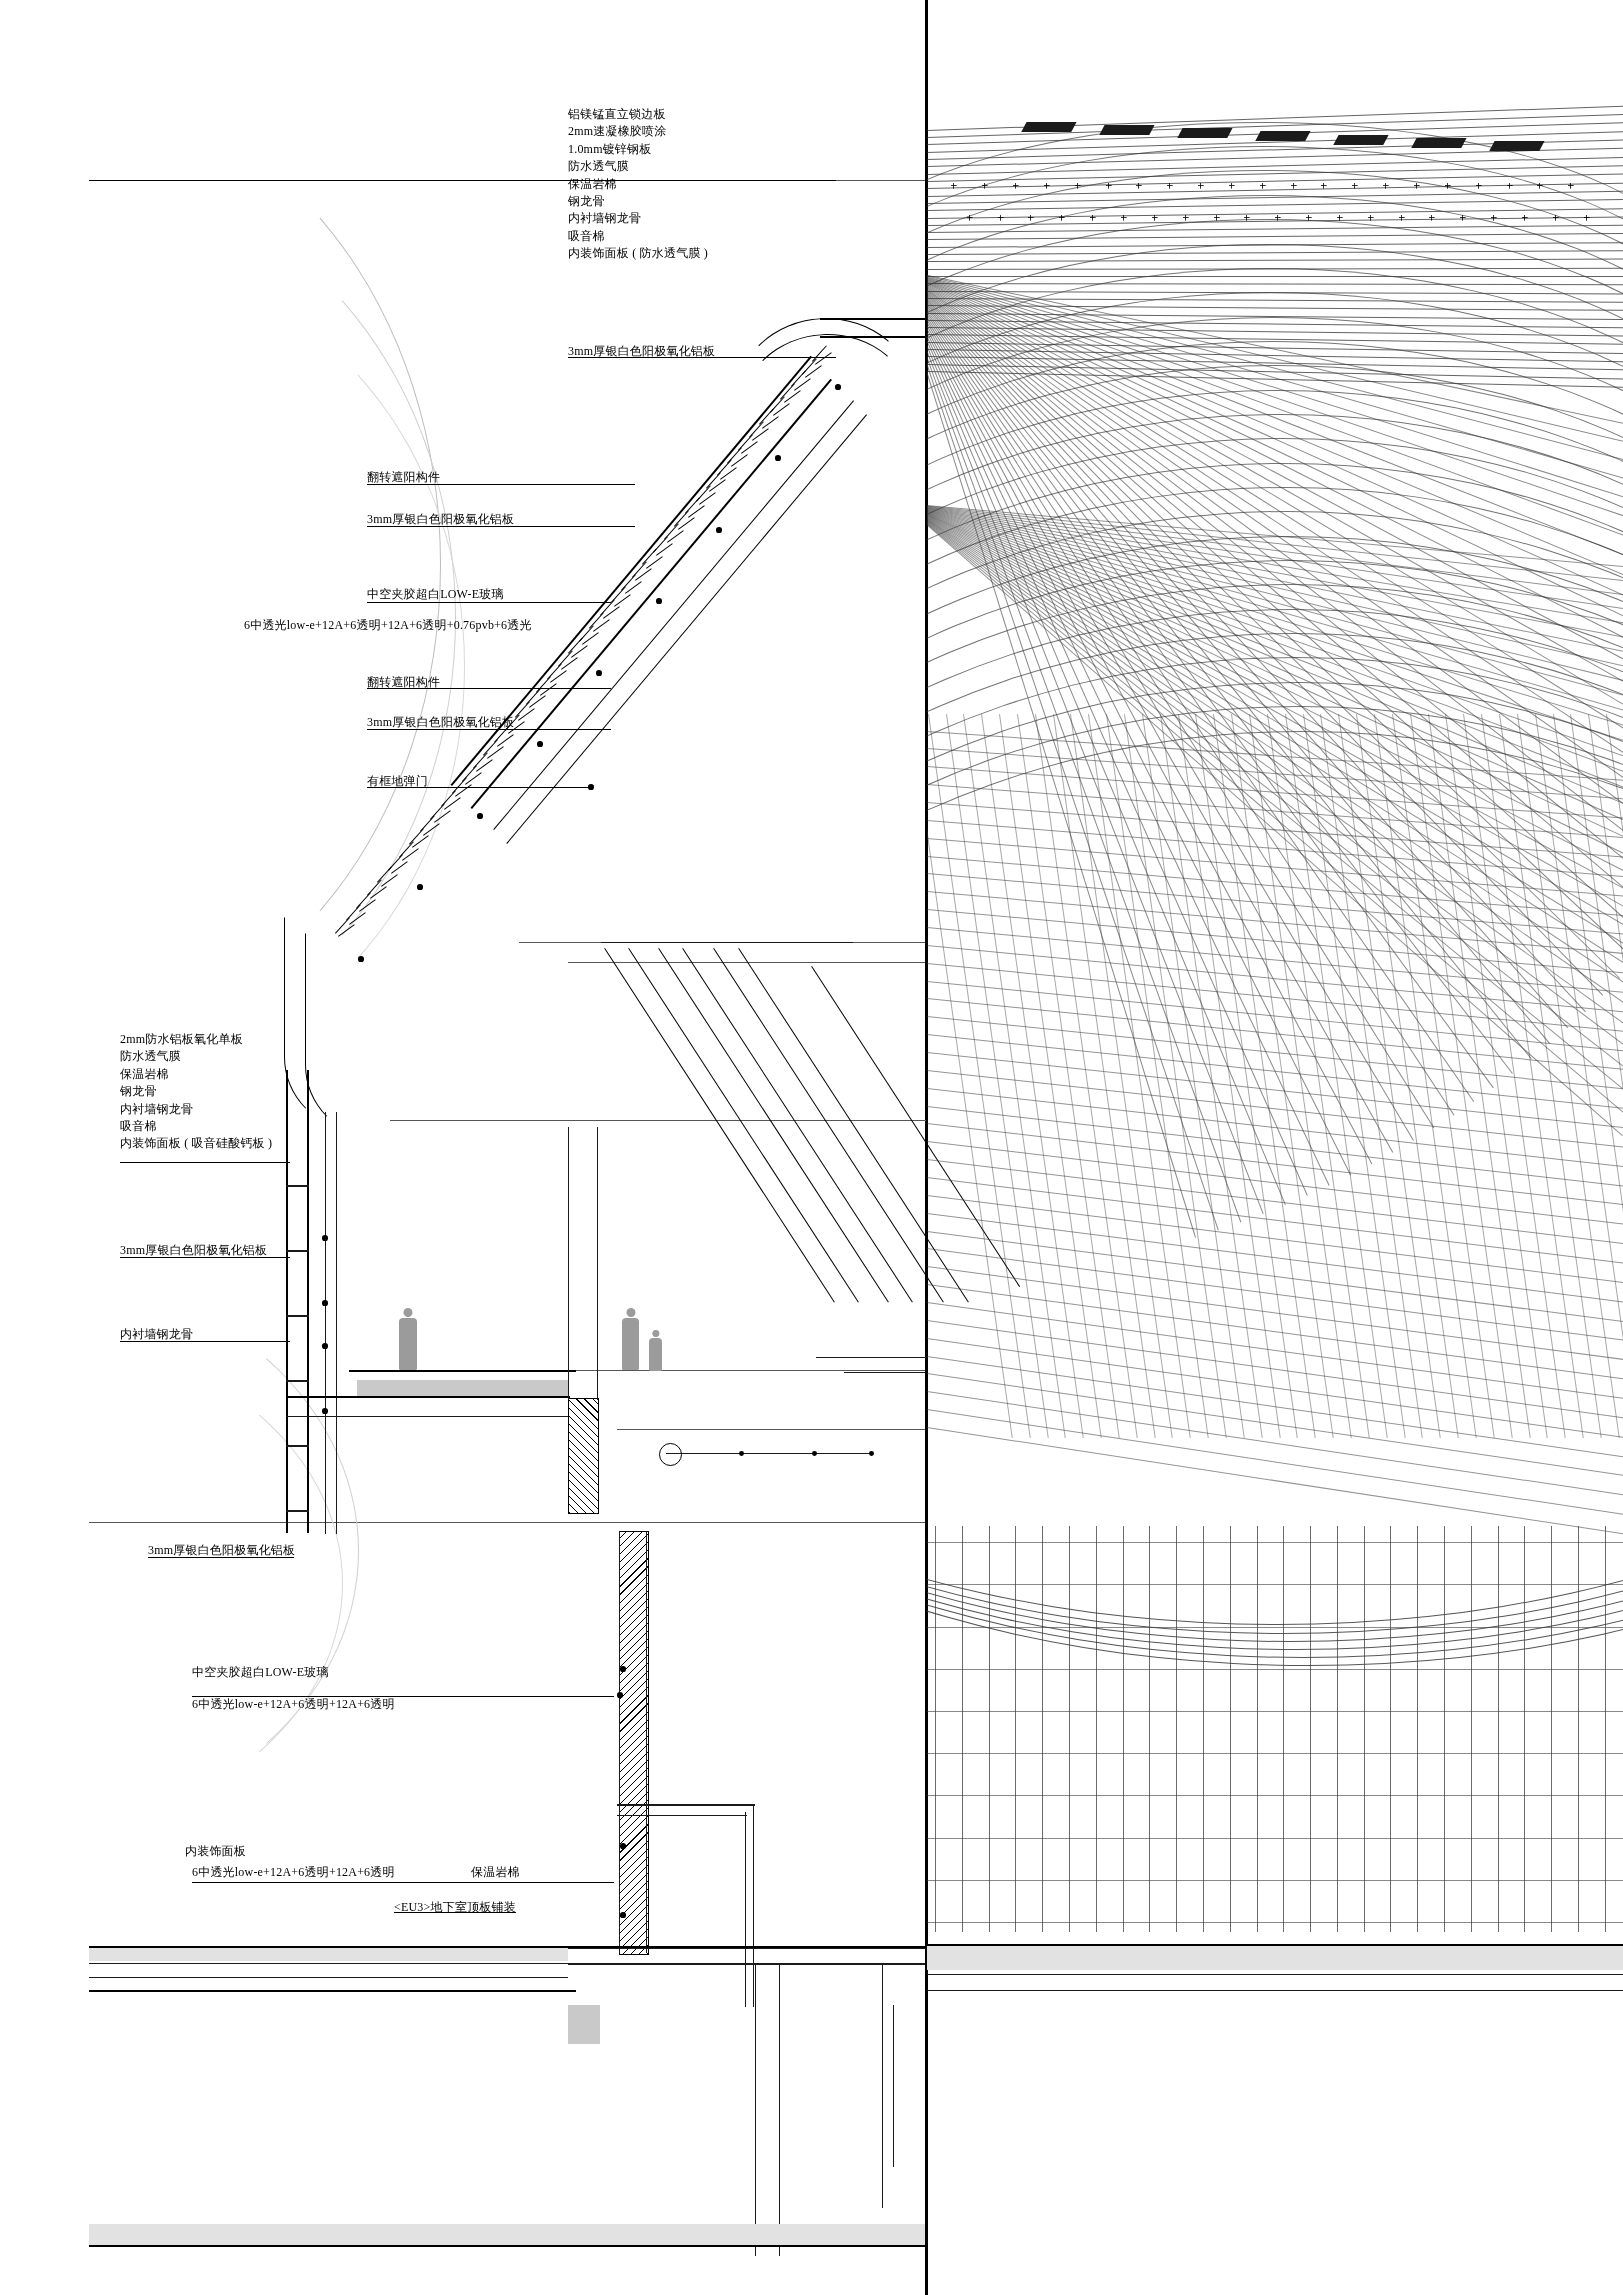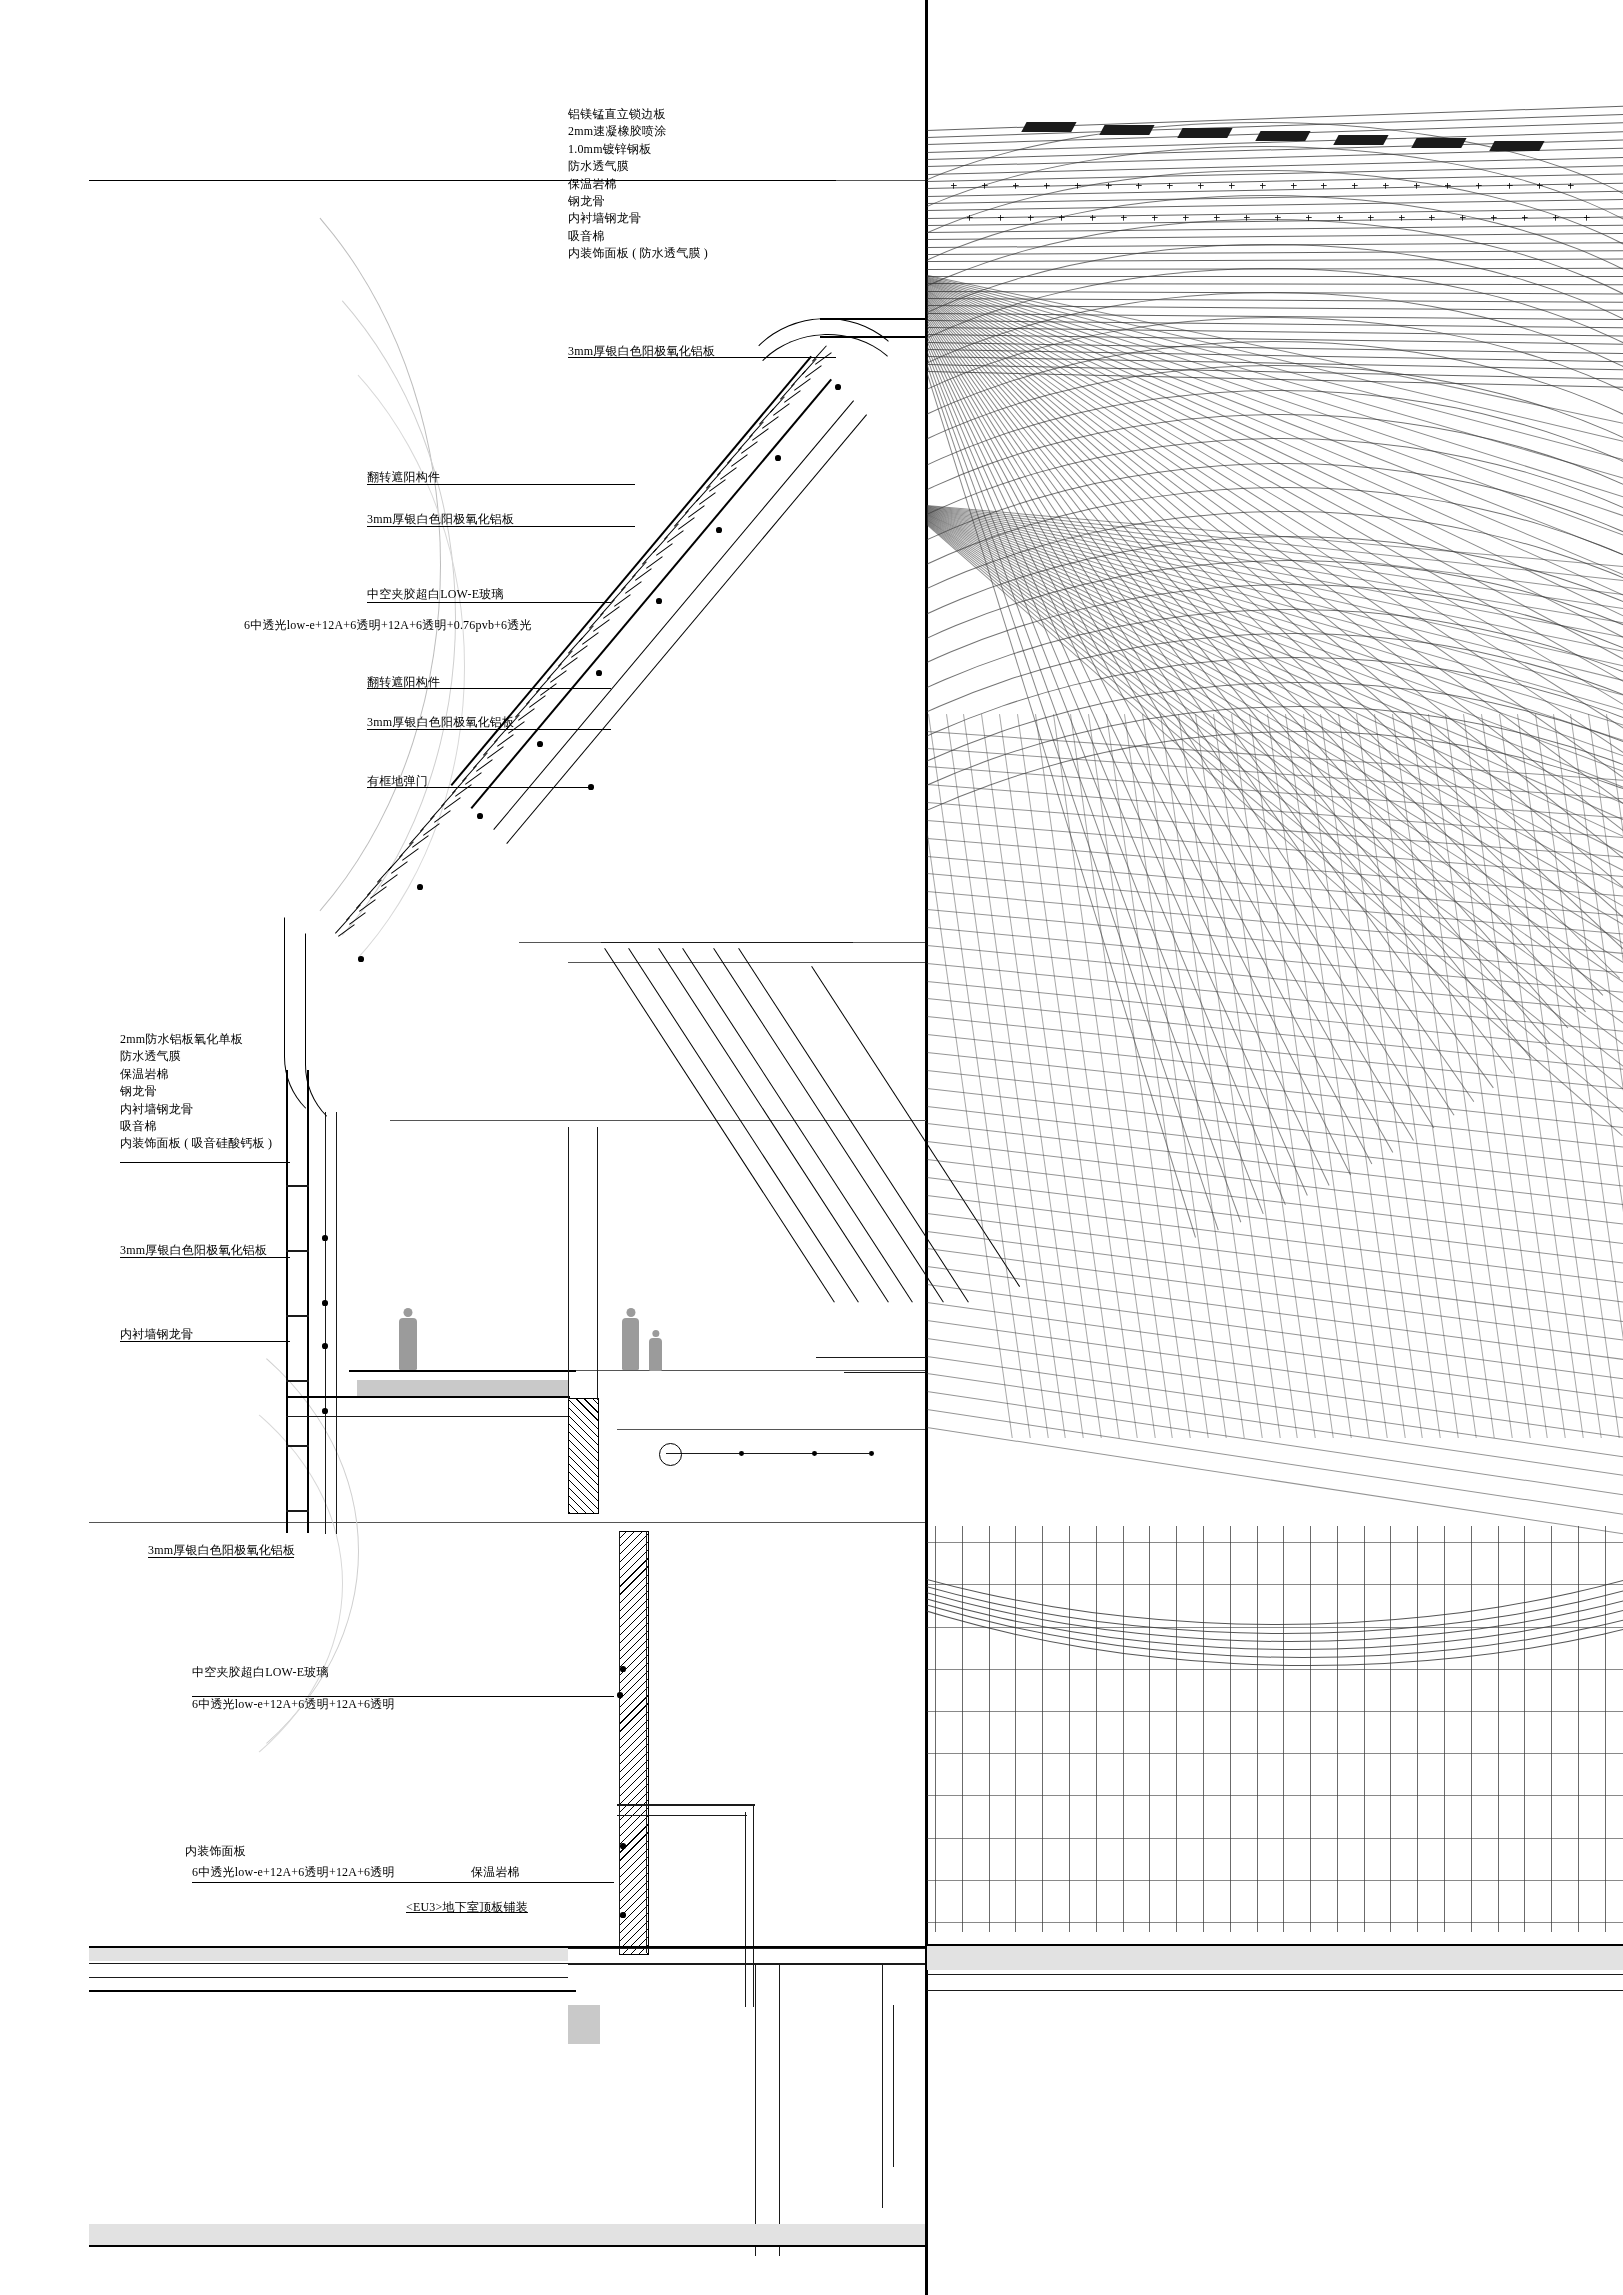--- a/index.html
+++ b/index.html
@@ -444,21 +444,21 @@
 
   <div class="leader" style="left:192px;top:1696px;width:422px;"></div>
   <div class="lbl" style="left:192px;top:1664px;">中空夹胶超白LOW-E玻璃</div>
   <div class="lbl" style="left:192px;top:1696px;">6中透光low-e+12A+6透明+12A+6透明</div>
   <div class="dot" style="left:617px;top:1692px;"></div>
 
   <div class="lbl" style="left:185px;top:1843px;">内装饰面板</div>
   <div class="leader" style="left:192px;top:1882px;width:422px;"></div>
   <div class="lbl" style="left:192px;top:1864px;">6中透光low-e+12A+6透明+12A+6透明</div>
   <div class="lbl" style="left:471px;top:1864px;">保温岩棉</div>
-  <div class="lbl underline-label" style="left:406px;top:1899px;">&lt;EU3&gt;地下室顶板铺装</div>
+  <div class="lbl underline-label" style="left:394px;top:1899px;">&lt;EU3&gt;地下室顶板铺装</div>
 
   <div id="render">
 
     <div class="lnv" style="left:0;top:0;height:2295px;background:#000;width:0.8px;"></div>
     <div class="ln thick" style="left:0;top:1944px;width:696px;height:1.6px;"></div>
     <div class="lightgrey" style="left:0;top:1946px;width:696px;height:24px;"></div>
     <div class="ln" style="left:0;top:1974px;width:696px;"></div>
     <div class="ln" style="left:0;top:1990px;width:696px;"></div>
 
     <div id="ceiling-geom">

